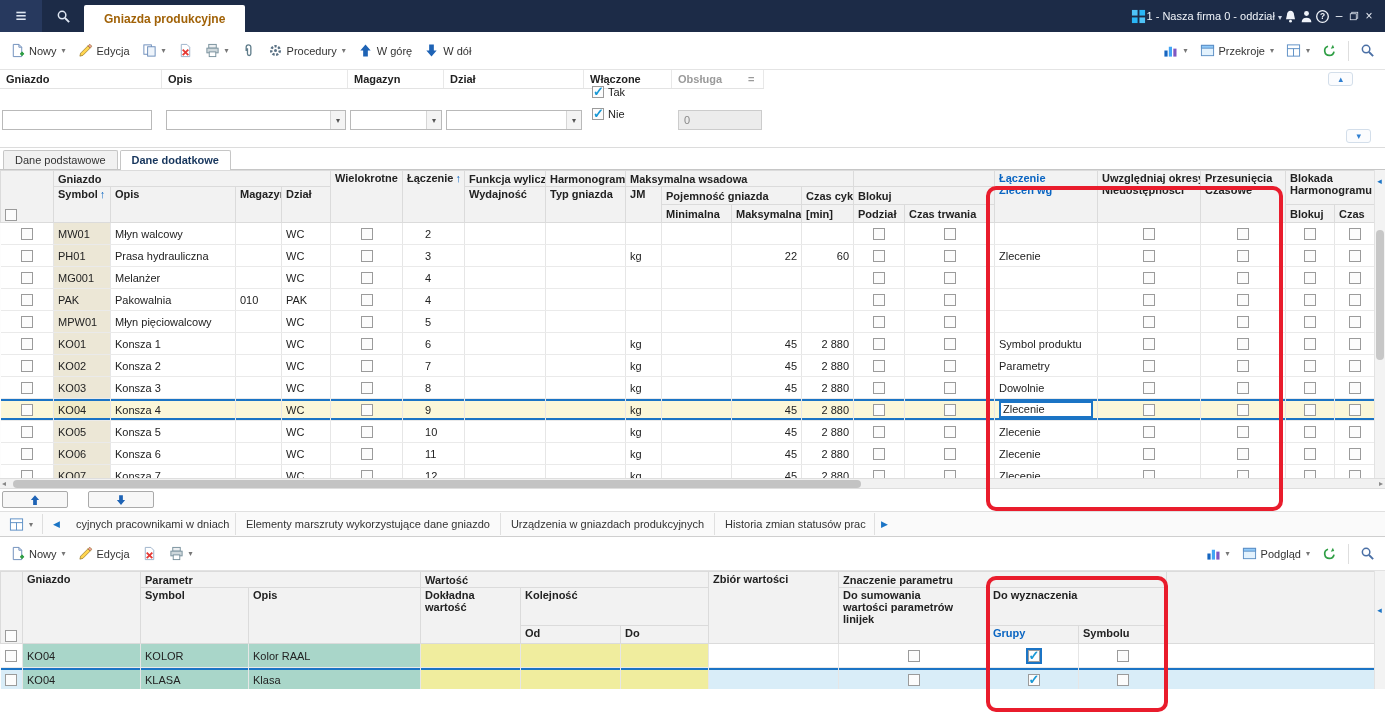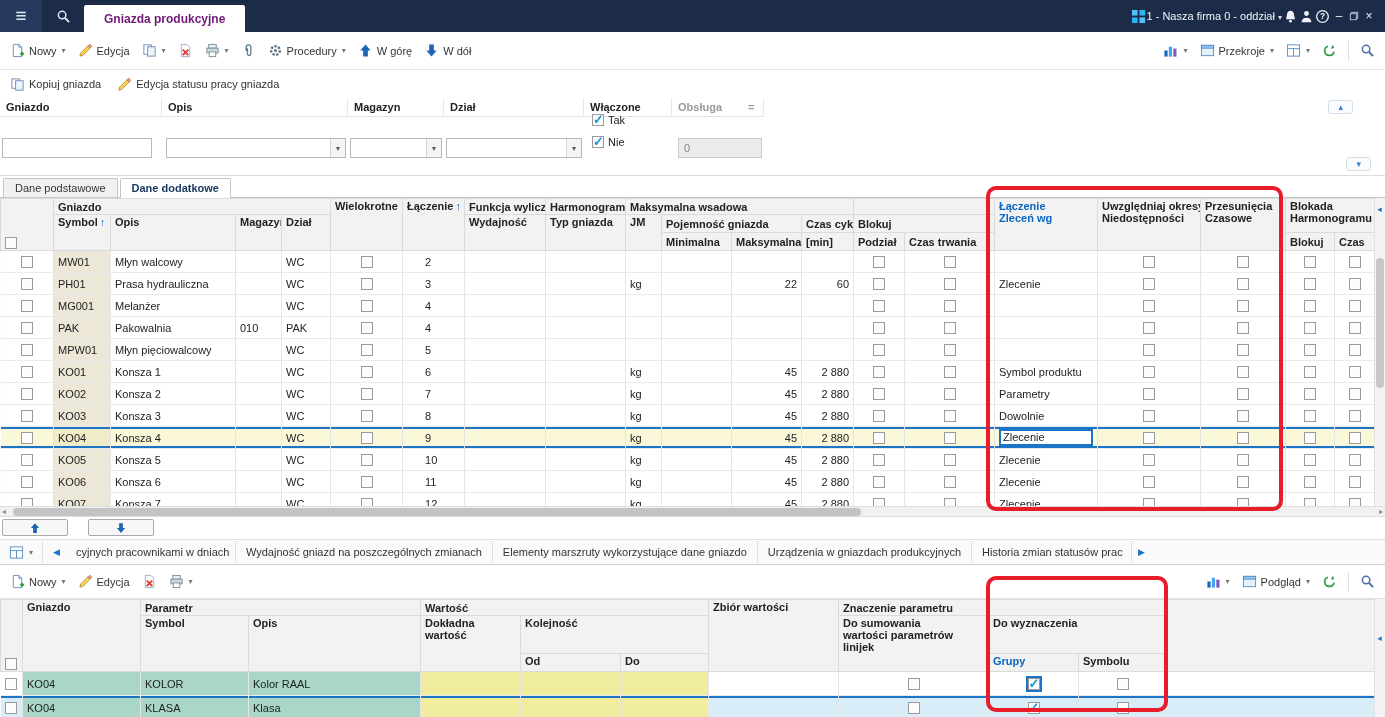--- a/index.html
+++ b/index.html
@@ -9,21 +9,21 @@
     background: #fff; font-family: "Liberation Sans", sans-serif;
     font-size: 11px; color: #222;
   }
   .ic { width: 15px; height: 15px; display: inline-block; vertical-align: middle; flex: 0 0 auto; }
   .ic.sm { width: 12px; height: 12px; }
 
   
   .titlebar { height: 32px; background: #1c2b47; display: flex; align-items: center; color: #fff; }
   .menu-btn { width: 42px; height: 32px; background: #27395e; display: flex; align-items: center; justify-content: center; font-size: 19px; color: #dfe7f3; }
   .tb-search { width: 42px; height: 32px; display: flex; align-items: center; justify-content: center; color: #dfe7f3; }
-  .wintab { height: 27px; margin-top: 5px; background: #fff; color: #701a75; font-weight: bold; font-size: 12px; padding: 0 20px; display: flex; align-items: center; border-radius: 2px 2px 0 0; }
+  .wintab { height: 27px; margin-top: 5px; background: #fff; color: #a16207; font-weight: bold; font-size: 12px; padding: 0 20px; display: flex; align-items: center; border-radius: 2px 2px 0 0; }
   .tb-right { margin-left: auto; display: flex; align-items: center; gap: 1px; padding-right: 8px; font-size: 11px; color: #f0f4fa; }
   .tb-right .winbtn { color: #e8edf5; font-size: 12px; width: 16px; text-align: center; }
   .chev-w { font-size: 8px; color: #cfd9e8; }
 
   
   .toolbar { height: 38px; display: flex; align-items: center; gap: 2px; padding: 0 5px; border-bottom: 1px solid #e4e4e4; background: #fff; }
   .toolbar2 { height: 28px; display: flex; align-items: center; gap: 6px; padding: 0 5px; background: #fff; }
   .toolbar3 { height: 34px; display: flex; align-items: center; gap: 2px; padding: 0 5px; background: #fff; border-bottom: 1px solid #e2e2e2; }
   .tbtn { display: flex; align-items: center; gap: 4px; padding: 4px 5px; border-radius: 3px; cursor: default; }
   .tbtn .lbl { color: #333; white-space: nowrap; }
@@ -304,34 +304,20 @@
         </svg>
       </div>
     <div class="tsep"></div>
     <div class="tbtn">
         <svg class="ic" style="color:#4a6fa5">
           <use href="#i-search"></use>
         </svg>
       </div>
   </div>
 
-  <div class="toolbar2">
-    <div class="tbtn">
-        <svg class="ic">
-          <use href="#i-copy"></use>
-        </svg>
-        <span class="lbl">Kopiuj gniazda</span>
-      </div>
-    <div class="tbtn">
-        <svg class="ic">
-          <use href="#i-pencil"></use>
-        </svg>
-        <span class="lbl">Edycja statusu pracy gniazda</span>
-      </div>
-  </div>
 
   <div class="filters">
     <div class="flabels">
       <div class="fcell" style="width:162px"><span>Gniazdo</span></div>
       <div class="fcell" style="width:186px"><span>Opis</span></div>
       <div class="fcell" style="width:96px"><span>Magazyn</span></div>
       <div class="fcell" style="width:140px"><span>Dział</span></div>
       <div class="fcell" style="width:88px"><span>Włączone</span></div>
       <div class="fcell gray" style="width:92px"><span>Obsługa</span><span class="feq">=</span></div>
     </div>
@@ -723,21 +709,20 @@
   <div class="btabs">
     <div class="tbtn">
         <svg class="ic">
           <use href="#i-layout"></use>
         </svg>
         <span class="chev">▾</span>
       </div>
     <div class="tsep"></div>
     <span class="bnav">◀</span>
     <div class="btab" style="max-width:170px"><span>cyjnych pracownikami w dniach</span></div>
-    <div class="btab"><span>Wydajność gniazd na poszczególnych zmianach</span></div>
     <div class="btab"><span>Elementy marszruty wykorzystujące dane gniazdo</span></div>
     <div class="btab"><span>Urządzenia w gniazdach produkcyjnych</span></div>
     <div class="btab" style="max-width:160px"><span>Historia zmian statusów prac</span></div>
     <span class="bnav">▶</span>
   </div>
 
   <div class="toolbar3">
     <div class="tbtn">
         <svg class="ic">
           <use href="#i-docnew"></use>

